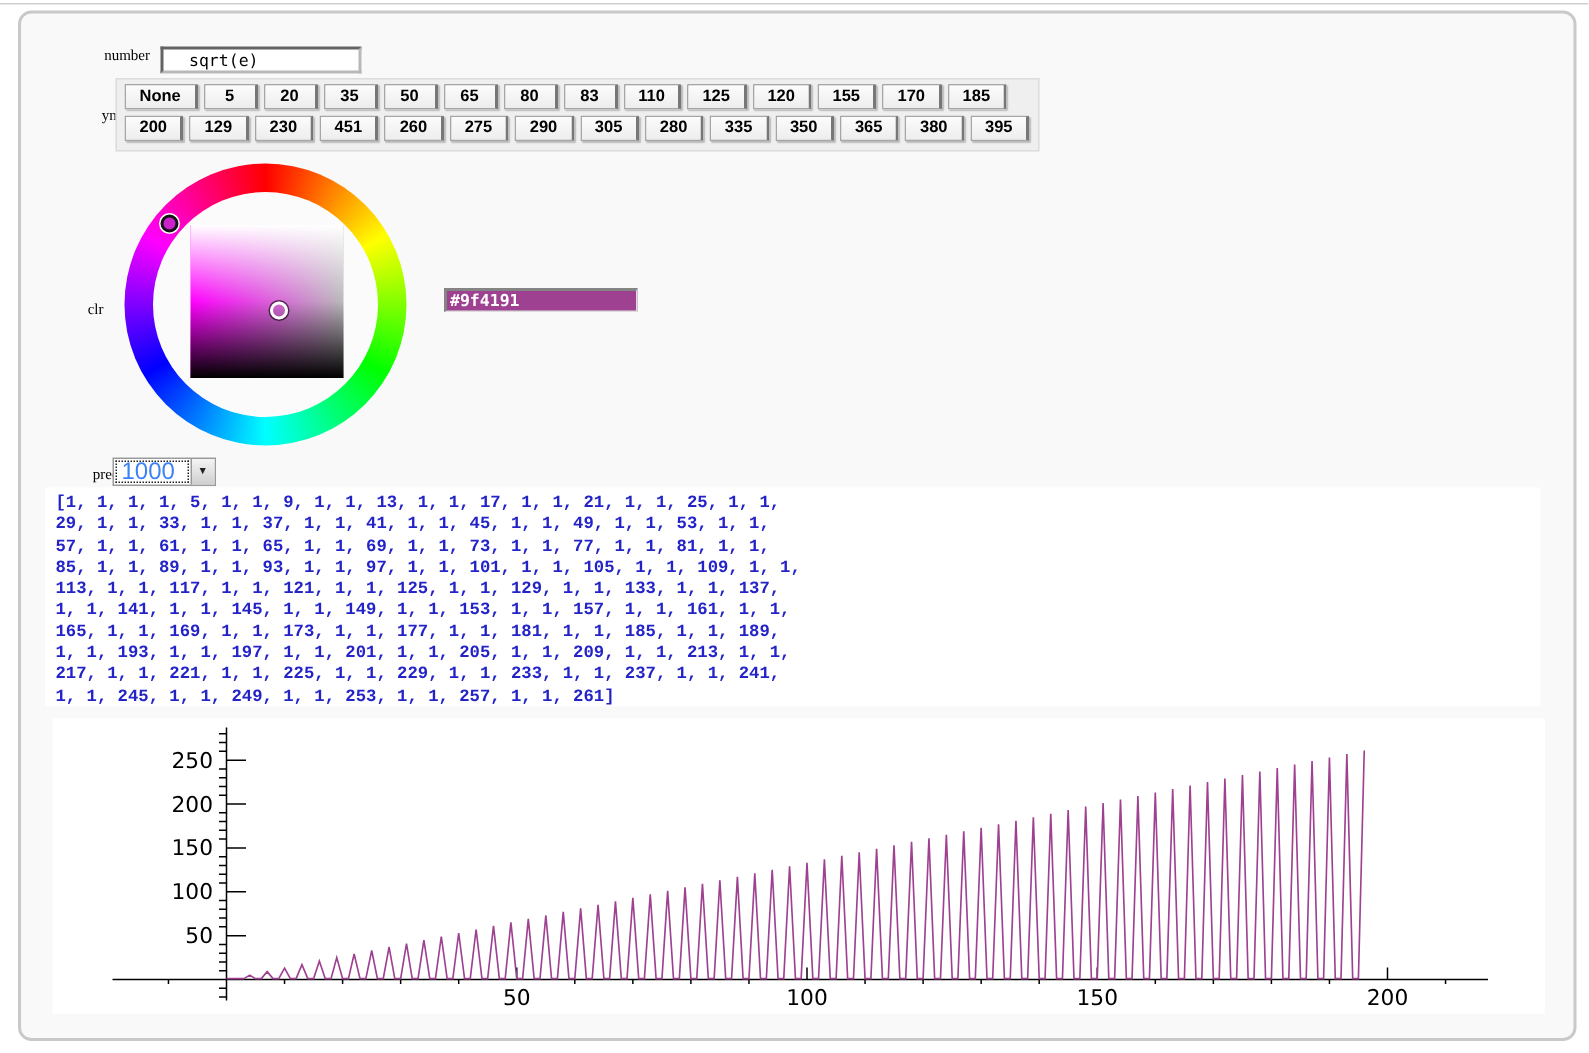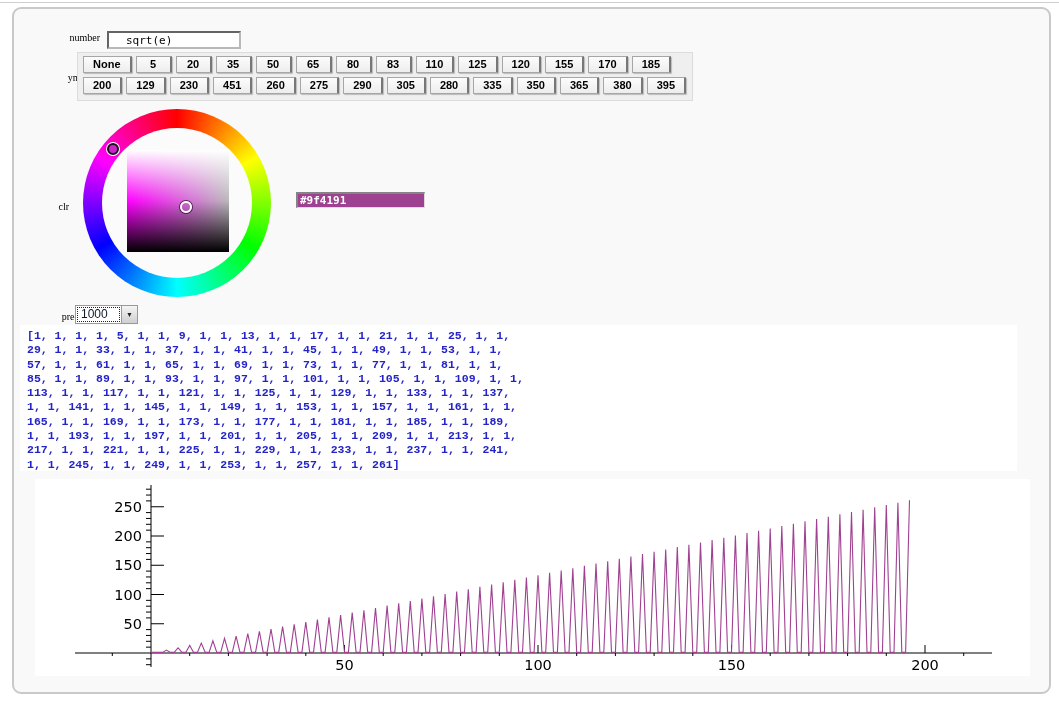--- a/index.html
+++ b/index.html
@@ -38,27 +38,27 @@
               background:#cc22cc;border:2px solid #141414;box-shadow:0 0 0 1px #fff;}
   .sv-marker{position:absolute;left:166px;top:192px;width:8px;height:8px;border-radius:50%;
              background:transparent;border:2px solid #fff;box-shadow:0 0 0 1px rgba(0,0,0,.6);}
   .hex-input{position:absolute;left:258px;top:183px;width:122px;height:13px;
              color:#fff;font-family:"DejaVu Sans Mono",monospace;font-size:11px;font-weight:bold;
              border-top:2px solid #848484;border-left:2px solid #848484;
              border-right:1px solid #dcdcdc;border-bottom:1px solid #dcdcdc;padding:0 2px;margin-left:24px;}
   
   .select{position:absolute;left:61px;top:296px;height:17px;display:flex;align-items:stretch;
           border:1px solid #9a9a9a;background:#fff;cursor:pointer;}
-  .select .val{border:1px dotted #222;margin:1px;padding:0 8px 0 3px;font-size:12px;
-               line-height:13px;color:#0f172a;min-width:30px;}
+  .select .val{border:1px dotted #222;margin:1px;padding:0 8px 0 3px;font-size:16px;
+               line-height:13px;color:#3b82f6;min-width:30px;}
   .select .btn{width:15px;background:linear-gradient(#f4f4f4,#cfcfcf);
                border-left:1px solid #9a9a9a;font-size:7px;color:#222;
                display:flex;align-items:center;justify-content:center;}
   
-  .list-block{position:absolute;left:6px;top:316px;width:997px;height:146px;background:#fff;}
+  .list-block{position:absolute;left:16px;top:316px;width:997px;height:146px;background:#fff;}
   .list-block pre{margin:0;padding:4px 0 0 7px;color:#2323c8;
                   font-family:"Liberation Mono",monospace;font-weight:bold;
                   font-size:11.5px;line-height:14.3px;}
   .plot-block{position:absolute;left:21px;top:470px;width:995px;height:197px;background:#fff;}
 </style>
 </head>
 <body>
 
 <div class="page-top-line"></div>
 

